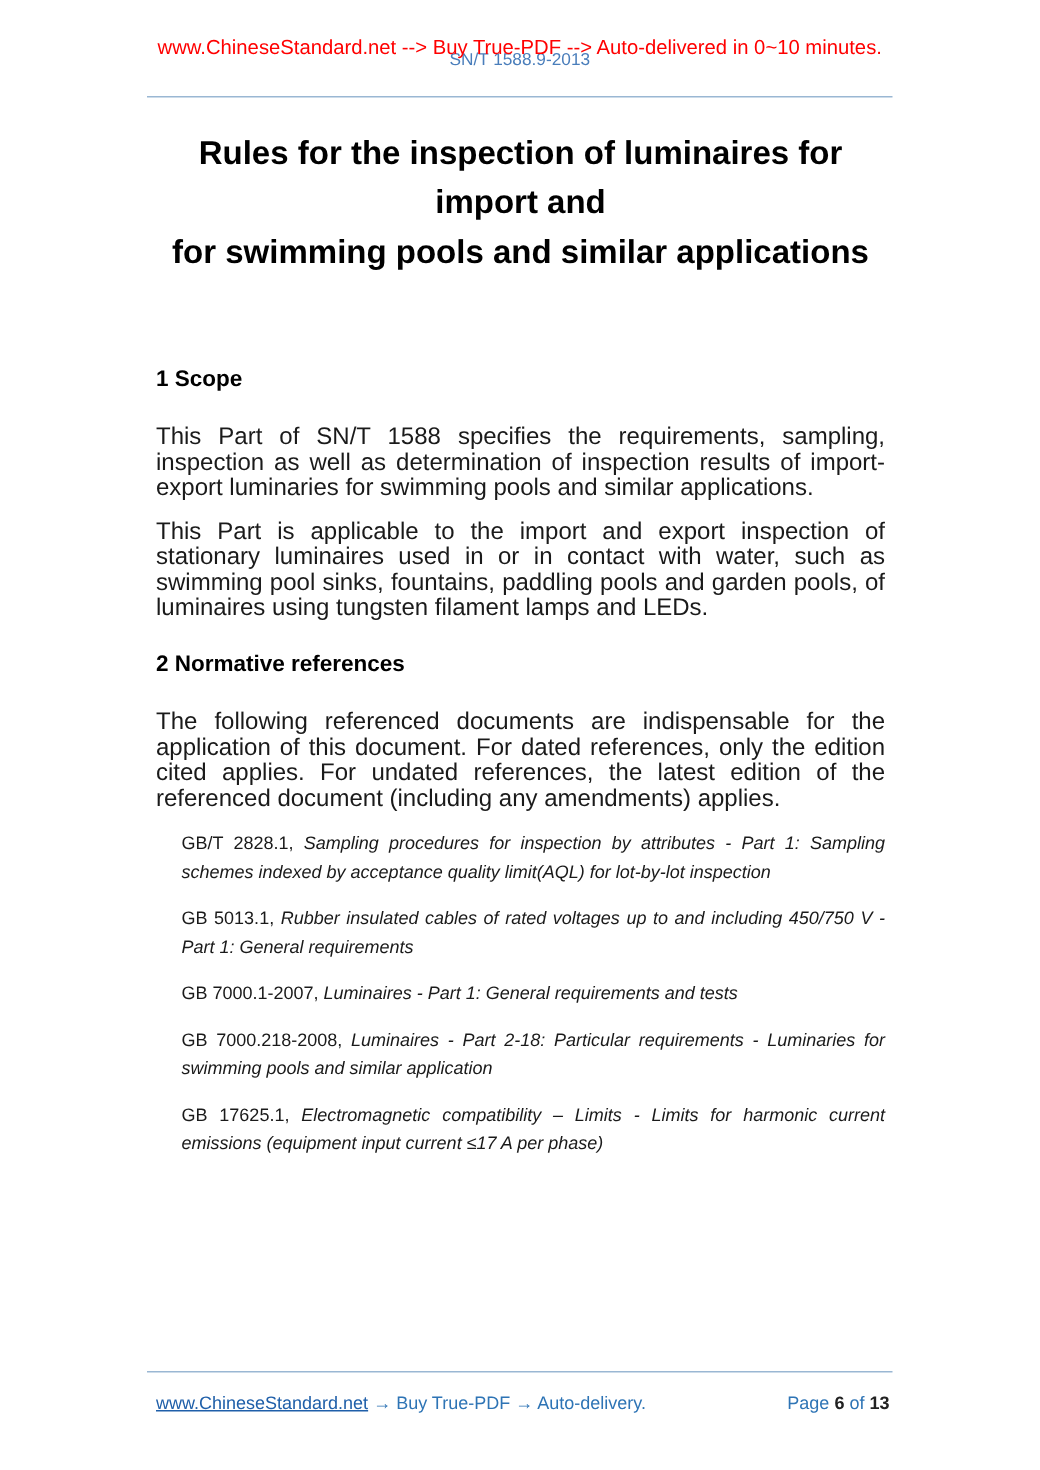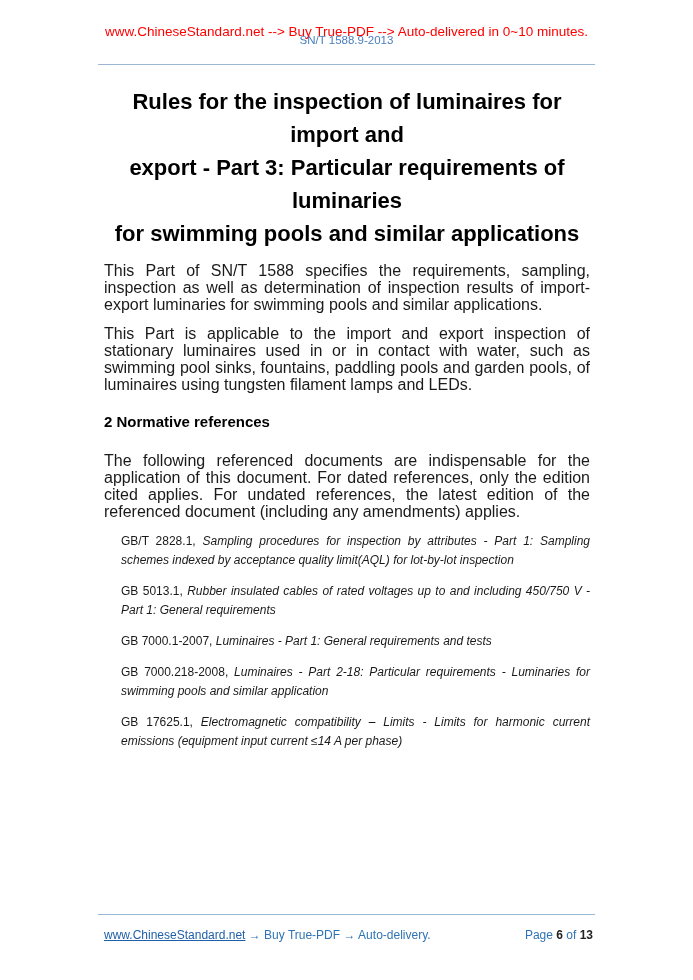--- a/index.html
+++ b/index.html
@@ -115,39 +115,39 @@
 <div class="page">
 
   <div class="doc-number">SN/T 1588.9-2013</div>
   <div class="promo">www.ChineseStandard.net --&gt; Buy True-PDF --&gt; Auto-delivered in 0~10 minutes.</div>
   <div class="header-rule"></div>
 
   <div class="content">
 
     <div class="title">
       <div>Rules for the inspection of luminaires for import and</div>
-      <div>export - Part 3: Particular requirements of luminaries</div>
       <div>for swimming pools and similar applications</div>
     </div>
 
+    <h2 class="sec first">1 Scope</h2>
     <p class="body">This Part of SN/T 1588 specifies the requirements, sampling, inspection as well as determination of inspection results of import-export luminaries for swimming pools and similar applications.</p>
     <p class="body">This Part is applicable to the import and export inspection of stationary luminaires used in or in contact with water, such as swimming pool sinks, fountains, paddling pools and garden pools, of luminaires using tungsten filament lamps and LEDs.</p>
 
     <h2 class="sec">2 Normative references</h2>
     <p class="body">The following referenced documents are indispensable for the application of this document. For dated references, only the edition cited applies. For undated references, the latest edition of the referenced document (including any amendments) applies.</p>
 
     <p class="ref"><span class="ref-code">GB/T 2828.1, </span><span class="ref-title">Sampling procedures for inspection by attributes - Part 1: Sampling schemes indexed by acceptance quality limit(AQL) for lot-by-lot inspection</span></p>
 
     <p class="ref"><span class="ref-code">GB 5013.1, </span><span class="ref-title">Rubber insulated cables of rated voltages up to and including 450/750 V - Part 1: General requirements</span></p>
 
     <p class="ref"><span class="ref-code">GB 7000.1-2007, </span><span class="ref-title">Luminaires - Part 1: General requirements and tests</span></p>
 
     <p class="ref"><span class="ref-code">GB 7000.218-2008, </span><span class="ref-title">Luminaires - Part 2-18: Particular requirements - Luminaries for swimming pools and similar application</span></p>
 
-    <p class="ref"><span class="ref-code">GB 17625.1, </span><span class="ref-title">Electromagnetic compatibility – Limits - Limits for harmonic current emissions (equipment input current ≤14 A per phase)</span></p>
+    <p class="ref"><span class="ref-code">GB 17625.1, </span><span class="ref-title">Electromagnetic compatibility – Limits - Limits for harmonic current emissions (equipment input current ≤17 A per phase)</span></p>
 
   </div>
 
   <div class="footer-rule"></div>
   <div class="footer-row">
     <span class="footer-left">
       <span class="footer-link">www.ChineseStandard.net</span><span class="footer-tail"> → Buy True-PDF → Auto-delivery.</span>
     </span>
     <span class="footer-right">
       <span class="page-label">Page</span>

